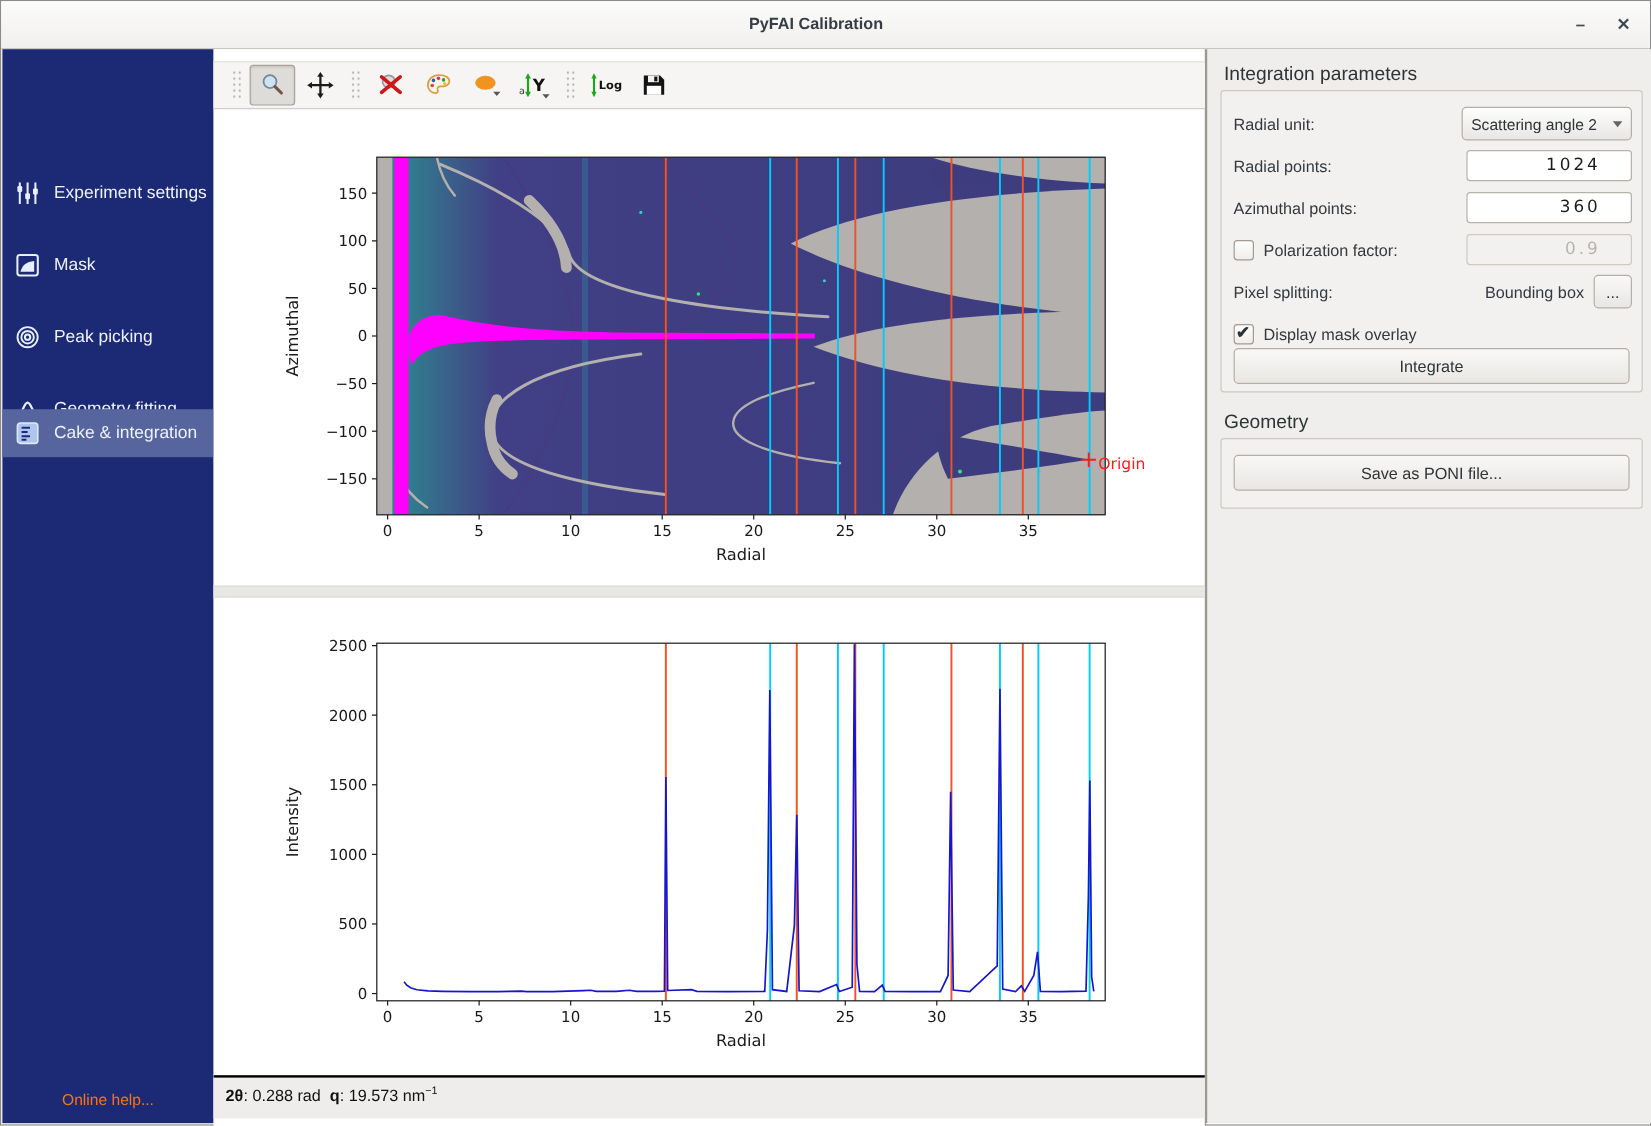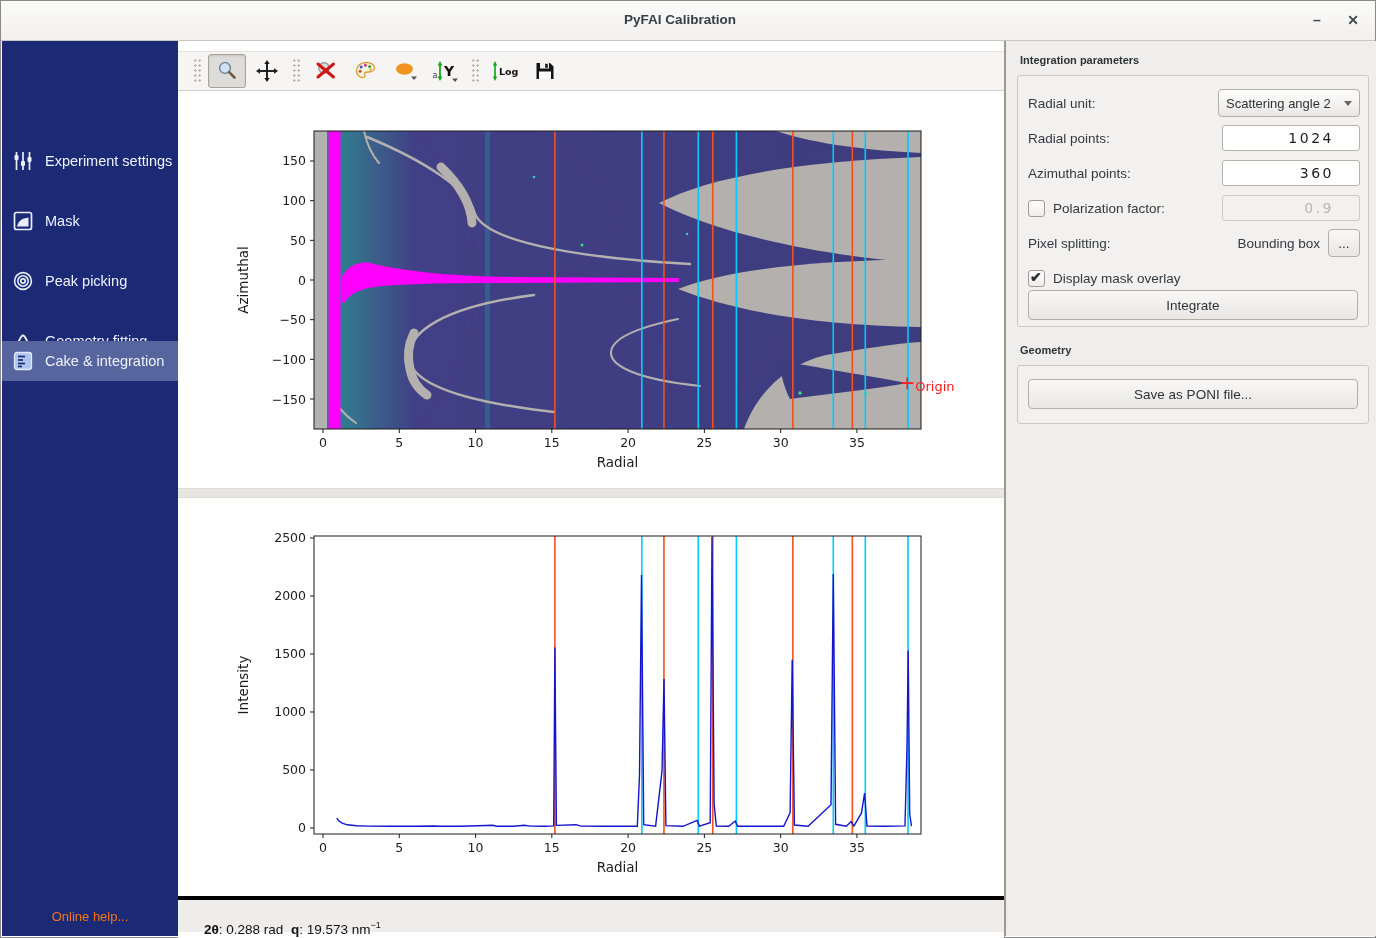--- a/index.html
+++ b/index.html
@@ -29,32 +29,32 @@
   #toolbar{position:absolute;left:0;right:0;top:10px;height:40px;background:#f6f5f4;
     border-top:1px solid #e3e1de;border-bottom:1px solid #d2cec9;display:flex;align-items:center;padding-left:10px;box-sizing:border-box;}
   .grip{width:9px;height:26px;margin:0 5px;
     background-image:radial-gradient(#b5b1ac 1px,transparent 1.2px);background-size:4.5px 5px;}
   .tbtn{width:36px;height:32px;display:flex;align-items:center;justify-content:center;
     border:1px solid transparent;border-radius:3px;margin:0 1px;cursor:default;position:relative;}
   .tbtn.active{background:#dedcd8;border:1px solid #a9a29a;box-shadow:inset 0 1px 2px rgba(0,0,0,.12);}
   .splitterband{position:absolute;left:0;right:0;top:447px;height:10px;background:#e9e7e4;
     border-top:1px solid #dedbd7;border-bottom:1px solid #dedbd7;box-sizing:border-box;}
   #statusbar{position:absolute;left:0;right:0;top:855px;height:36px;background:#eeedec;
-    border-top:4px solid #000000;box-sizing:border-box;line-height:50px;padding-left:26px;
+    border-top:2px solid #000000;box-sizing:border-box;line-height:23px;padding-left:10px;
     font-size:13.5px;color:#111;}
   #statusbar b{font-weight:700;}
   #statusbar sup{font-size:9px;}
   .plotsvg{position:absolute;left:0;}
   .tick{font:12.5px "DejaVu Sans",sans-serif;fill:#1a1a1a;}
   .axlabel{font:13.5px "DejaVu Sans",sans-serif;fill:#1a1a1a;}
   .origin{font:13px "DejaVu Sans",sans-serif;}
   
   #rightpanel{position:absolute;left:1004px;top:40px;width:371px;bottom:1px;background:#efeeec;
     border-left:1px solid #9d9892;box-sizing:border-box;}
-  .sect-title{position:absolute;left:14px;font-size:11px;color:#2e3436;font-weight:bold;}
+  .sect-title{position:absolute;left:14px;font-size:16px;color:#2e3436;}
   .groupbox{position:absolute;left:11px;right:7px;border:1px solid #cdc8c2;border-radius:3px;
     background:#f2f1ef;box-sizing:border-box;}
   .row{position:absolute;left:10px;right:8px;height:28px;display:flex;align-items:center;}
   .rlabel{font-size:13.5px;color:#33393f;}
   .spacer{flex:1;}
   .combo{width:142px;height:28px;border:1px solid #b6aea6;border-radius:4px;
     background:linear-gradient(#fefefe,#e9e7e4);display:flex;align-items:center;
     padding:0 7px;box-sizing:border-box;gap:4px;}
   .combo .cval{flex:1;font-size:13px;color:#2e3436;white-space:nowrap;overflow:hidden;width:108px;}
   .caret{width:0;height:0;border-left:4px solid transparent;border-right:4px solid transparent;

